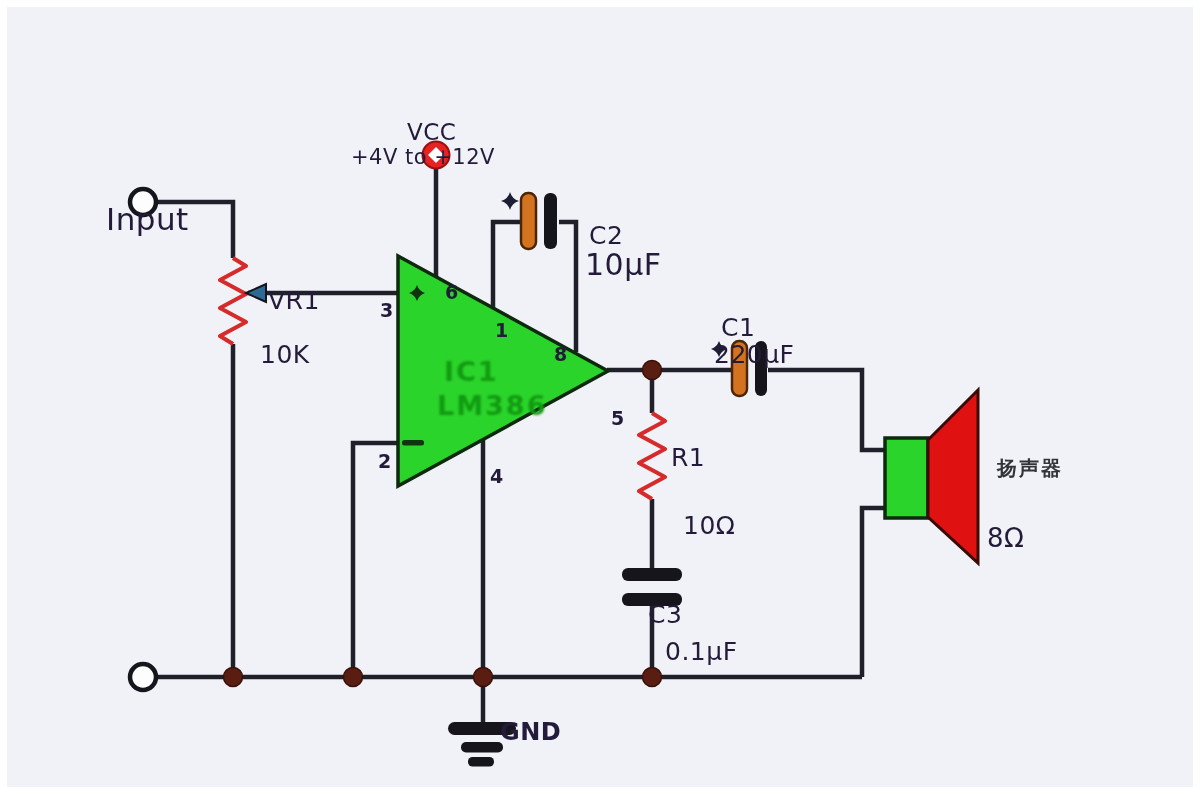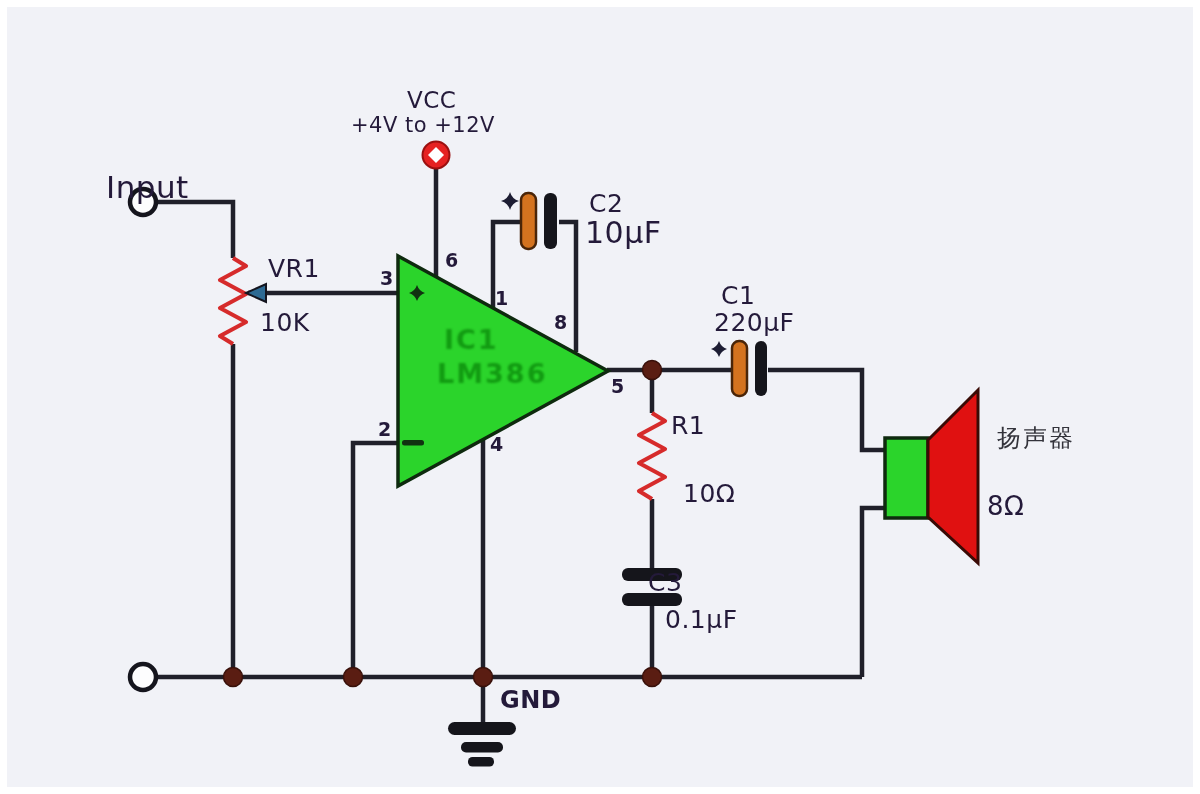--- a/index.html
+++ b/index.html
@@ -12,34 +12,35 @@
     box-shadow:inset 0 0 0 7px #ffffff;
   }
   svg{position:absolute;left:0;top:0;}
   .lbl{
     position:absolute;
     color:#241a3a;
     font-size:24px;
     letter-spacing:.5px;
     white-space:nowrap;
     line-height:1;
+    margin-top:32px;
   }
   .pin{
     font-size:19px;
     font-weight:bold;
     color:#241a3a;
   }
   .ic-text{
     color:#129b12;
     font-weight:bold;
     font-size:27px;
     letter-spacing:2px;
     filter:blur(1.1px);
   }
-  .cjk{font-size:24px;letter-spacing:2px;color:#33333b;font-weight:normal;}
+  .cjk{font-size:20px;letter-spacing:2px;color:#33333b;font-weight:bold;}
   .watermark{
     position:absolute;
     right:14px;top:738px;
     font-size:37px;
     font-weight:bold;
     color:#2e2e2e;
     letter-spacing:2px;
     text-shadow:2px 2px 0 #ffffff, 3px 3px 0 rgba(255,255,255,.7);
   }
 </style>

